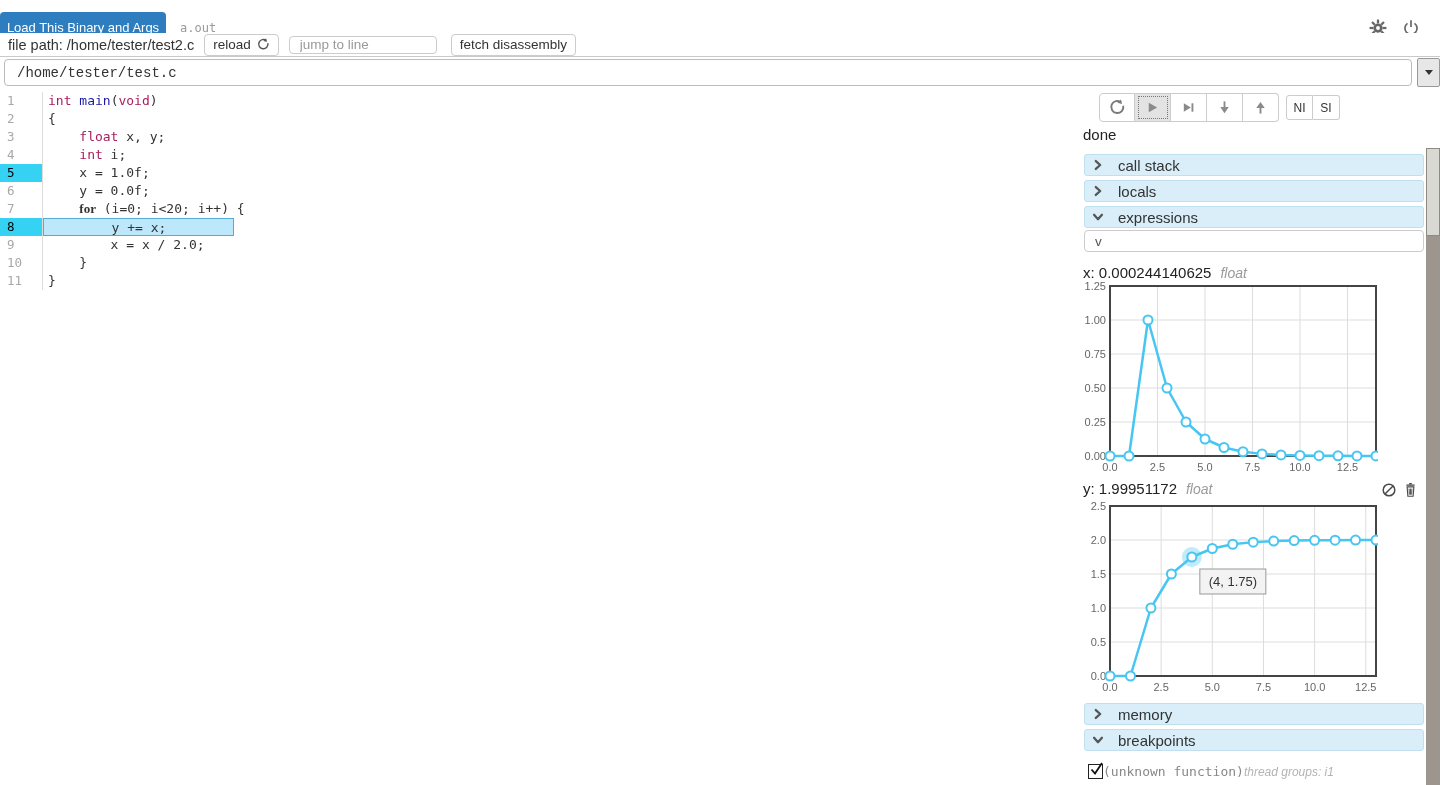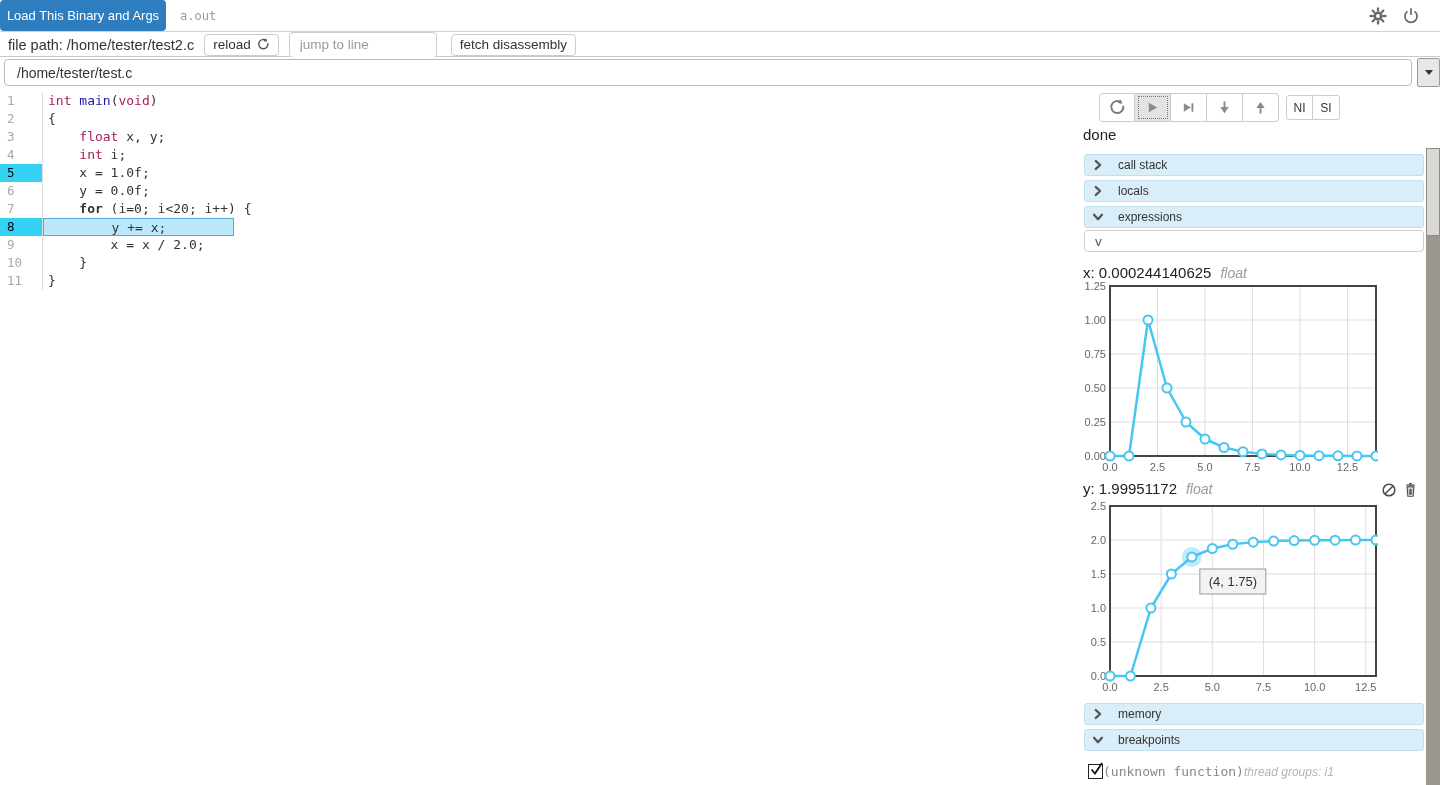--- a/index.html
+++ b/index.html
@@ -1,63 +1,63 @@
 <!DOCTYPE html>
 <html><head>
 <meta charset="utf-8">
 <style>
   * { margin:0; padding:0; box-sizing:border-box; }
   html,body { width:1440px; height:785px; overflow:hidden; background:#fff;
               font-family:"Liberation Sans", sans-serif; }
 
   
-  .topbar { position:absolute; left:0; top:0; width:1440px; height:32px;
+  .topbar { position:absolute; left:0; top:12px; width:1440px; height:32px;
             display:flex; align-items:stretch; border-bottom:1px solid #d2d2d2; background:#fff; }
   .load-btn { width:166px; background:#2e7dbf; color:#fff; border:none; font-size:13px;
               font-family:"Liberation Sans",sans-serif; border-radius:4px; cursor:pointer; }
   .binary-input { flex:1; border:none; outline:none; font-family:"DejaVu Sans Mono",monospace;
                   font-size:12px; color:#999; padding:0 14px; }
   .top-icons { display:flex; align-items:center; gap:15px; padding-right:20px; }
   .icon-btn { display:flex; align-items:center; cursor:pointer; }
 
   
   .filebar { position:absolute; left:0; top:33px; width:1440px; height:24px; background:#fff;
              border-bottom:1px solid #c9c9c9; display:flex; align-items:center; gap:10px;
              padding-left:8px; font-size:14.5px; color:#333; }
   .small-btn { height:22px; background:#fff; border:1px solid #ccc; border-radius:4px;
                font-size:13.5px; color:#333; padding:0 8px; display:flex; align-items:center;
                gap:6px; cursor:pointer; font-family:"Liberation Sans",sans-serif; }
-  .jump-input { width:148px; height:26px; border:1px solid #ccc; border-radius:4px;
+  .jump-input { width:148px; height:18px; border:1px solid #ccc; border-radius:4px;
                 padding:0 10px; font-size:13.5px; color:#000000; outline:none; }
   .jump-input::placeholder { color:#9a9a9a; }
 
   
   .selectrow { position:absolute; left:0; top:57px; width:1440px; height:31px; background:#fff; }
   .source-input { position:absolute; left:4px; top:2px; width:1408px; height:27px;
                   border:1px solid #bbb; border-radius:4px; padding:0 12px; font-size:14px;
-                  color:#333; outline:none; }
+                  color:#333; outline:none;font-family:Liberation Mono, monospace; }
   .select-btn { position:absolute; right:0; top:1px; width:23px; height:29px; background:#e7e7e7;
                 border:1px solid #999; border-radius:2px; display:flex; align-items:center;
                 justify-content:center; cursor:pointer; }
   .caret-down { width:0; height:0; border-left:4px solid transparent; border-right:4px solid transparent;
                 border-top:5px solid #333; }
 
   
   .editor { position:absolute; left:0; top:88px; width:1080px; bottom:0; background:#fff;
             font-family:"DejaVu Sans Mono",monospace; font-size:13px; line-height:18px;
             padding-top:4px; }
   .code-line { display:flex; height:18px; }
   .gutter { width:43px; flex:0 0 43px; color:#a8a8a8; font-size:12.5px; padding-left:7px;
             border-right:1px solid #dcdcdc; cursor:pointer; }
   .gutter.g-active { background:#36d2f3; color:#000; }
   .code-text { padding-left:5px; white-space:pre; color:#333; }
   .tk-k { color:#a71d5d;margin-top:8px; }
   .tk-f { color:#1a1aa6; }
   .tk-p { color:#333; }
-  .tk-b { color:#333; font-weight:bold; }
+  .tk-b { color:#333; font-weight:bold;font-family:Liberation Serif, serif; }
   .line-hl { display:inline-block; height:18px; width:191px; margin-left:-5px; padding-left:5px;
              background:#bde7fa; border:1px solid #58a8d8; }
 
   
   .rightpanel { position:absolute; left:1080px; top:88px; width:360px; bottom:0; background:#fff; }
   .controls { position:absolute; left:5px; top:5px; display:flex; gap:7px; align-items:flex-start;margin-left:14px; }
   .btn-group { display:flex; }
   .ctl-btn { width:36px; height:29px; background:#fff; border:1px solid #ccc; border-left-width:0;
              display:flex; align-items:center; justify-content:center; cursor:pointer; }
   .ctl-btn:first-child { border-left-width:1px; border-radius:4px 0 0 4px; }
@@ -68,21 +68,21 @@
               font-size:12px; color:#333; display:flex; align-items:center; justify-content:center;
               cursor:pointer; }
   .mini-btn:first-child { border-left-width:1px; border-radius:3px 0 0 3px; }
   .mini-btn:last-child { border-radius:0 3px 3px 0; }
   .status { position:absolute; left:3px; top:38px; font-size:15px; color:#222; }
 
   .acc-header { position:absolute; left:4px; width:340px; height:22px; background:#d9eef9;
                 border:1px solid #c1e0ef; border-radius:3px; display:flex; align-items:center;
                 cursor:pointer; }
   .acc-chevron { margin-left:6px; display:flex; align-items:center; }
-  .acc-label { margin-left:13px; font-size:12px; color:#333; }
+  .acc-label { margin-left:13px; font-size:15px; color:#333; }
 
   .expr-input { position:absolute; left:4px; top:142px; width:340px; height:22px;
                 border:1px solid #ccc; border-radius:4px; padding:0 10px; font-size:13.5px;
                 color:#555; outline:none; }
   .expr-label { position:absolute; left:3px; font-size:15px; color:#222; }
   .expr-type { font-style:italic; color:#9b9b9b; font-size:14px; margin-left:9px; }
   .expr-icons { position:absolute; right:22px; display:flex; gap:6px; align-items:center; }
   .expr-icons span { cursor:pointer; display:flex; }
 
   svg.chart { position:absolute; left:0; }

